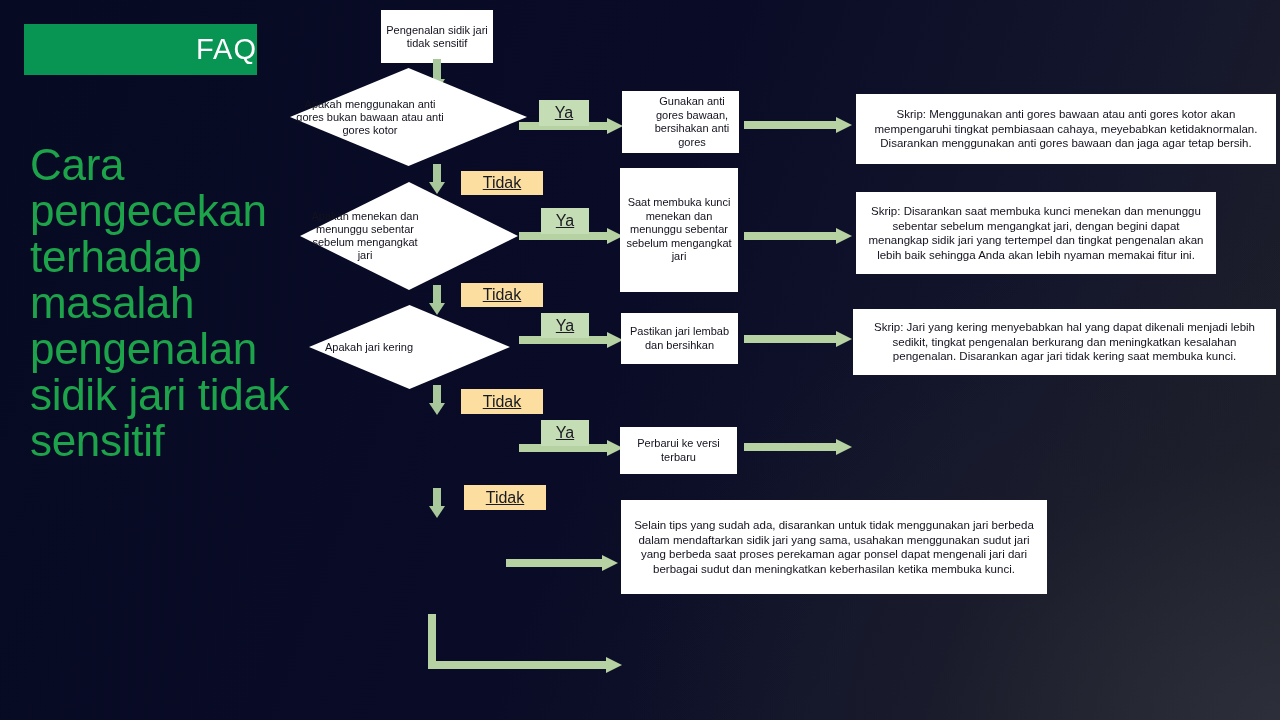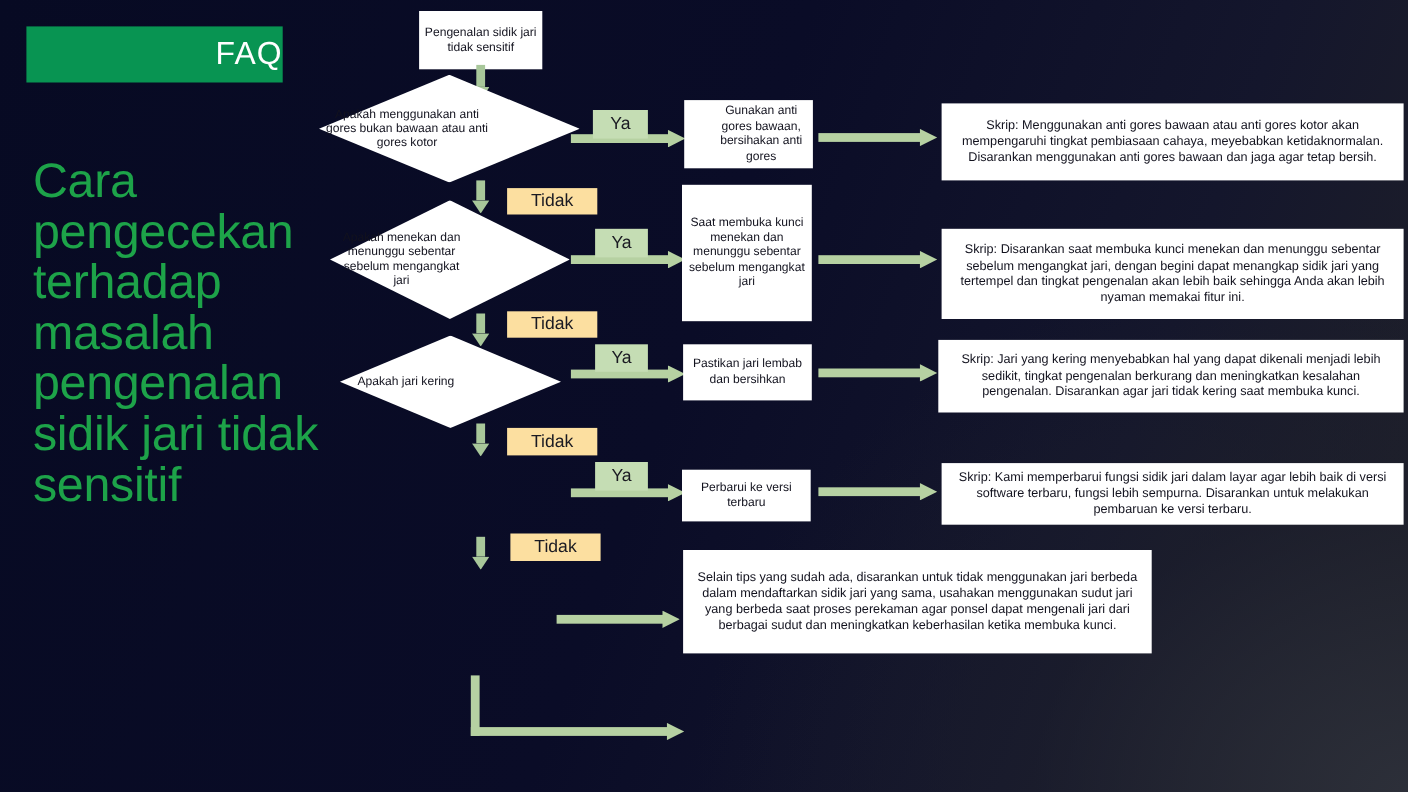--- a/index.html
+++ b/index.html
@@ -162,20 +162,21 @@
   
   .badge {
     position: absolute;
     display: flex;
     align-items: center;
     justify-content: center;
     font-size: 16px;
     color: #1A1A22;
     box-sizing: border-box;
     padding: 0 6px;
+    text-decoration: underline;
   }
   .badge.ya { background: #C5DDB4; }
   .badge.tidak { background: #FCDFA0; }
 </style>
 </head>
 <body>
 
 <div id="slide">
 
   <div id="faq-banner">
@@ -229,21 +230,21 @@
   </div>
   <div class="badge ya" style="left:541px; top:208px; width:48px; height:26px;">Ya</div>
 
   <div class="node small" style="left:620px; top:168px; width:118px; height:124px;">Saat membuka kunci menekan dan menunggu sebentar sebelum mengangkat jari</div>
 
   <div class="h-arrow" style="left:744px; top:228px; width:108px;">
     <div class="shaft" style="width:94px;"></div>
     <div class="head" style="left:92px;"></div>
   </div>
 
-  <div class="node script" style="left:856px; top:208px; width:420px; height:82px;">Skrip: Disarankan saat membuka kunci menekan dan menunggu sebentar sebelum mengangkat jari, dengan begini dapat menangkap sidik jari yang tertempel dan tingkat pengenalan akan lebih baik sehingga Anda akan lebih nyaman memakai fitur ini.</div>
+  <div class="node script" style="left:856px; top:192px; width:360px; height:82px;">Skrip: Disarankan saat membuka kunci menekan dan menunggu sebentar sebelum mengangkat jari, dengan begini dapat menangkap sidik jari yang tertempel dan tingkat pengenalan akan lebih baik sehingga Anda akan lebih nyaman memakai fitur ini.</div>
 
   <div class="badge tidak" style="left:461px; top:283px; width:82px; height:24px;">Tidak</div>
 
   <div class="v-arrow" style="left:429px; top:285px; height:30px;">
     <div class="shaft" style="height:18px;"></div>
     <div class="head" style="top:18px;"></div>
   </div>
 
   <div class="diamond" style="left:309px; top:305px; width:201px; height:84px;">
     <div class="dshape"></div>
@@ -279,21 +280,20 @@
   </div>
   <div class="badge ya" style="left:541px; top:420px; width:48px; height:26px;">Ya</div>
 
   <div class="node small" style="left:620px; top:427px; width:117px; height:47px;">Perbarui ke versi terbaru</div>
 
   <div class="h-arrow" style="left:744px; top:439px; width:108px;">
     <div class="shaft" style="width:94px;"></div>
     <div class="head" style="left:92px;"></div>
   </div>
 
-  <div class="node script" style="left:856px; top:421px; width:420px; height:56px;">Skrip: Kami memperbarui fungsi sidik jari dalam layar agar lebih baik di versi software terbaru, fungsi lebih sempurna. Disarankan untuk melakukan pembaruan ke versi terbaru.</div>
 
   <div class="badge tidak" style="left:464px; top:485px; width:82px; height:25px;">Tidak</div>
 
   <div class="v-arrow" style="left:429px; top:488px; height:30px;">
     <div class="shaft" style="height:18px;"></div>
     <div class="head" style="top:18px;"></div>
   </div>
 
 
   <div class="h-arrow" style="left:506px; top:555px; width:112px;">

